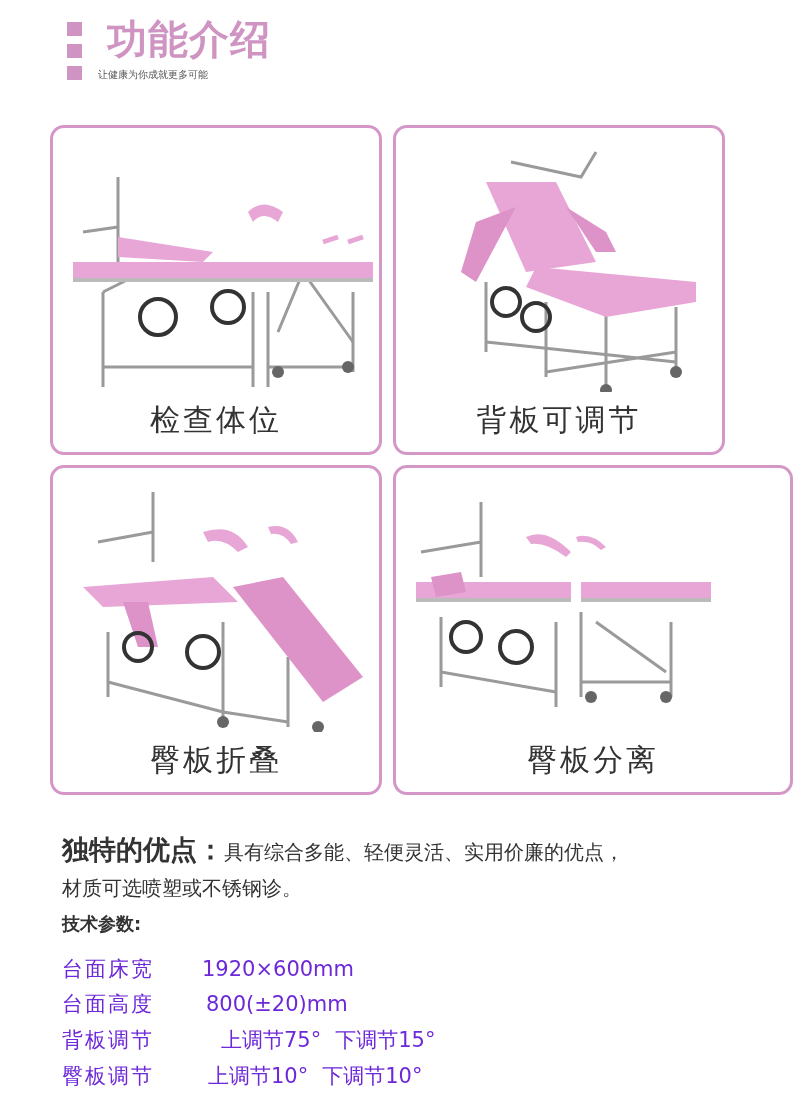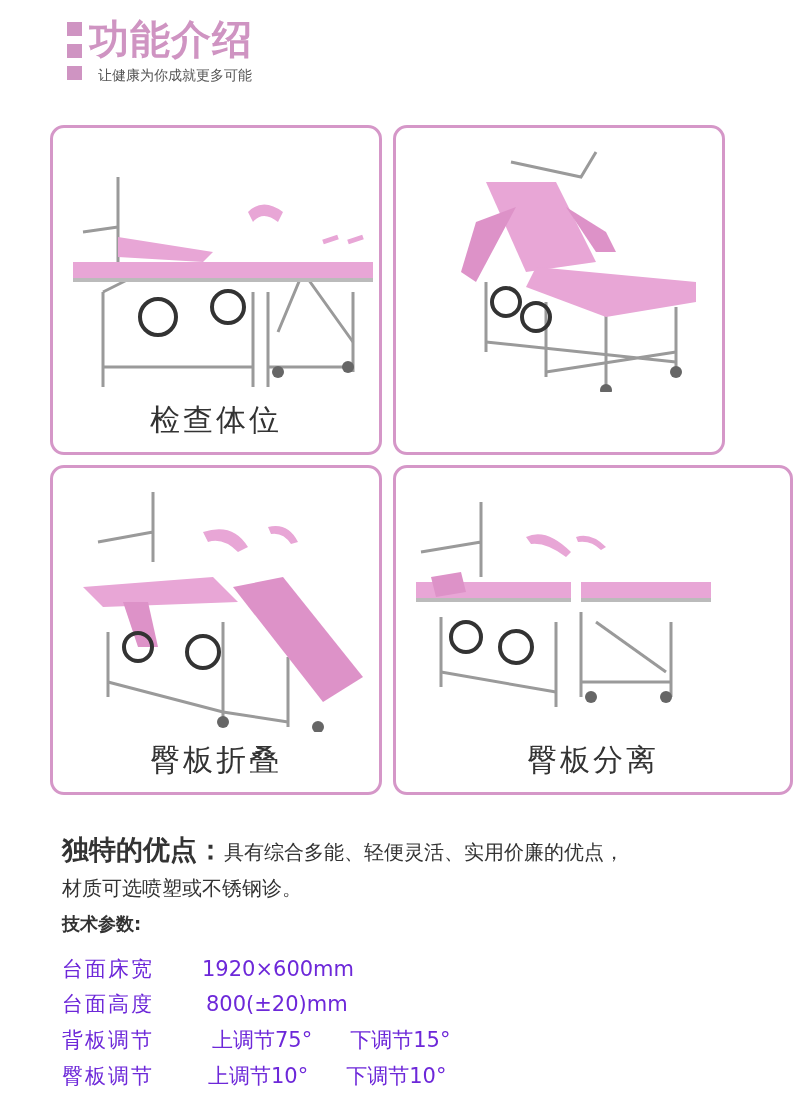--- a/index.html
+++ b/index.html
@@ -2,41 +2,41 @@
 <html><head>
 <meta charset="utf-8">
 <style>
   html, body { margin:0; padding:0; }
   body {
     width:800px; height:1119px; background:#ffffff; position:relative; overflow:hidden;
     font-family:"DejaVu Sans","Liberation Sans",sans-serif; color:#333;
   }
   .hdr-marks { position:absolute; left:67px; top:22px; width:15px; }
   .hdr-marks span { display:block; width:15px; height:14px; background:#cf94c2; margin-bottom:8px; }
-  .hdr-title { position:absolute; left:89px; top:14px; font-size:40px; font-weight:bold; color:#cf94c2; letter-spacing:1px; line-height:50px; }
-  .hdr-sub { position:absolute; left:98px; top:66px; font-size:14px; color:#555; line-height:18px; }
+  .hdr-title { position:absolute; left:107px; top:14px; font-size:40px; font-weight:bold; color:#cf94c2; letter-spacing:1px; line-height:50px; }
+  .hdr-sub { position:absolute; left:98px; top:66px; font-size:10px; color:#555; line-height:18px; }
 
   .card {
     position:absolute; box-sizing:border-box; border:3px solid #d597c8; border-radius:14px; background:#fff;
   }
   .card .illus { position:absolute; left:10px; right:10px; top:14px; height:250px; }
   .card .caption { position:absolute; left:0; right:0; bottom:12px; text-align:center; font-size:30px; color:#333; letter-spacing:3px; line-height:40px;font-family:Liberation Serif, serif; }
 
   .c1 { left:50px; top:125px; width:332px; height:330px; }
   .c2 { left:393px; top:125px; width:332px; height:330px; }
   .c3 { left:50px; top:465px; width:332px; height:330px;padding-left:36px; }
   .c4 { left:393px; top:465px; width:400px; height:330px; }
 
   .feat { position:absolute; left:62px; top:832px; width:700px; font-size:20px; line-height:36px; color:#333; }
   .feat b { font-weight:bold; font-size:27px; }
   .spec-title { position:absolute; left:62px; top:912px; font-size:18px; font-weight:bold; color:#333; }
   .spec { position:absolute; left:62px; font-size:21px; color:#6d28d9; line-height:28px; }
   .spec .k { display:inline-block; width:140px; letter-spacing:2px; }
   .spec .v { display:inline-block; }
-  .spec .v2 { display:inline-block; margin-left:38px; }
+  .spec .v2 { display:inline-block; margin-left:14px; }
 </style>
 </head>
 <body>
 
 <div class="hdr-marks">
   <span></span>
   <span></span>
   <span></span>
 </div>
 <div class="hdr-title">功能介绍</div>
@@ -72,20 +72,21 @@
     </g>
     <path d="M80 40 L150 40 L190 120 L120 130 Z" fill="#e8a6d6"></path>
     <path d="M130 125 L290 140 L290 160 L200 175 L120 145 Z" fill="#e8a6d6"></path>
     <path d="M70 80 L110 65 L70 140 L55 130 Z" fill="#dd92c8"></path>
     <path d="M160 65 L200 90 L210 110 L190 110 Z" fill="#dd92c8"></path>
     <circle cx="100" cy="160" r="14" fill="none" stroke="#333" stroke-width="4"></circle>
     <circle cx="130" cy="175" r="14" fill="none" stroke="#333" stroke-width="4"></circle>
     <circle cx="200" cy="248" r="6" fill="#666"></circle>
       <circle cx="270" cy="230" r="6" fill="#666"></circle>
   </svg>
+  <div class="caption">背板可调节</div>
 </div>
 
 <div class="card c3">
   <svg class="illus" viewBox="0 0 310 250">
     <g stroke="#9a9a9a" stroke-width="3" fill="none">
       <path d="M45 150 L45 215 M160 140 L160 245 M225 175 L225 245"></path>
       <path d="M45 200 L160 230 L225 240"></path>
       <path d="M90 10 L90 80 M35 60 L90 50"></path>
     </g>
     <path d="M20 105 L150 95 L175 120 L40 125 Z" fill="#e8a6d6"></path>
@@ -131,17 +132,17 @@
 
 <div class="spec-title">技术参数:</div>
 
 <div class="spec" style="top:955px">
   <span class="k">台面床宽</span><span class="v">1920×600mm</span>
 </div>
 <div class="spec" style="top:990px">
   <span class="k">台面高度</span><span class="v" style="margin-left:4px">800(±20)mm</span>
 </div>
 <div class="spec" style="top:1026px">
-  <span class="k">背板调节</span><span class="v" style="margin-left:10px">上调节75°</span><span class="v2">下调节15°</span>
+  <span class="k">背板调节</span><span class="v" style="margin-left:19px">上调节75°</span><span class="v2">下调节15°</span>
 </div>
 <div class="spec" style="top:1062px">
   <span class="k">臀板调节</span><span class="v" style="margin-left:6px">上调节10°</span><span class="v2">下调节10°</span>
 </div>
 
 </body></html>

